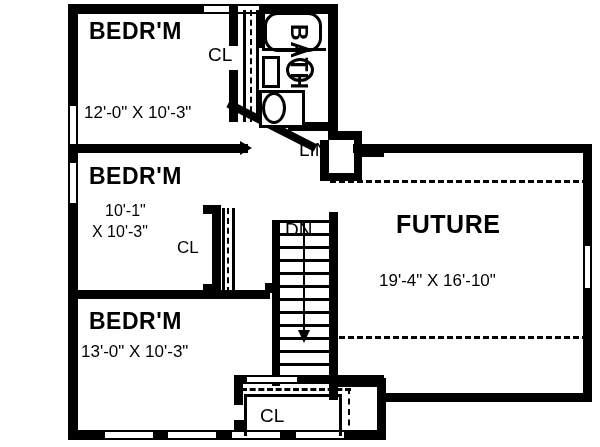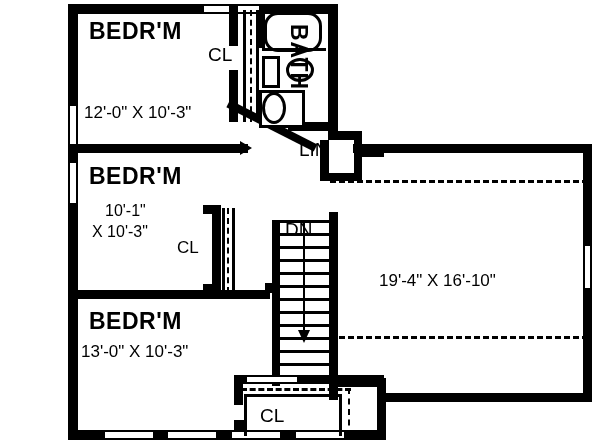--- a/index.html
+++ b/index.html
@@ -261,15 +261,16 @@
   <div class="lbl room-dim-sm" style="left:105px; top:203px;">10'-1"</div>
   <div class="lbl room-dim-sm" style="left:92px; top:224px;">X 10'-3"</div>
   <div class="lbl tag-sm" style="left:177px; top:239px;">CL</div>
 
   <div class="lbl room-name" style="left:89px; top:310px;">BEDR'M</div>
   <div class="lbl room-dim" style="left:81px; top:343px;">13'-0" X 10'-3"</div>
   <div class="lbl tag" style="left:260px; top:406px;">CL</div>
 
   <div class="lbl tag" style="left:285px; top:208px;margin-top:12px;">DN</div>
 
+  <div class="lbl big-name" style="left:396px; top:212px;">FUTURE</div>
   <div class="lbl room-dim" style="left:379px; top:272px;">19'-4" X 16'-10"</div>
 
 </div>
 
 </body></html>

